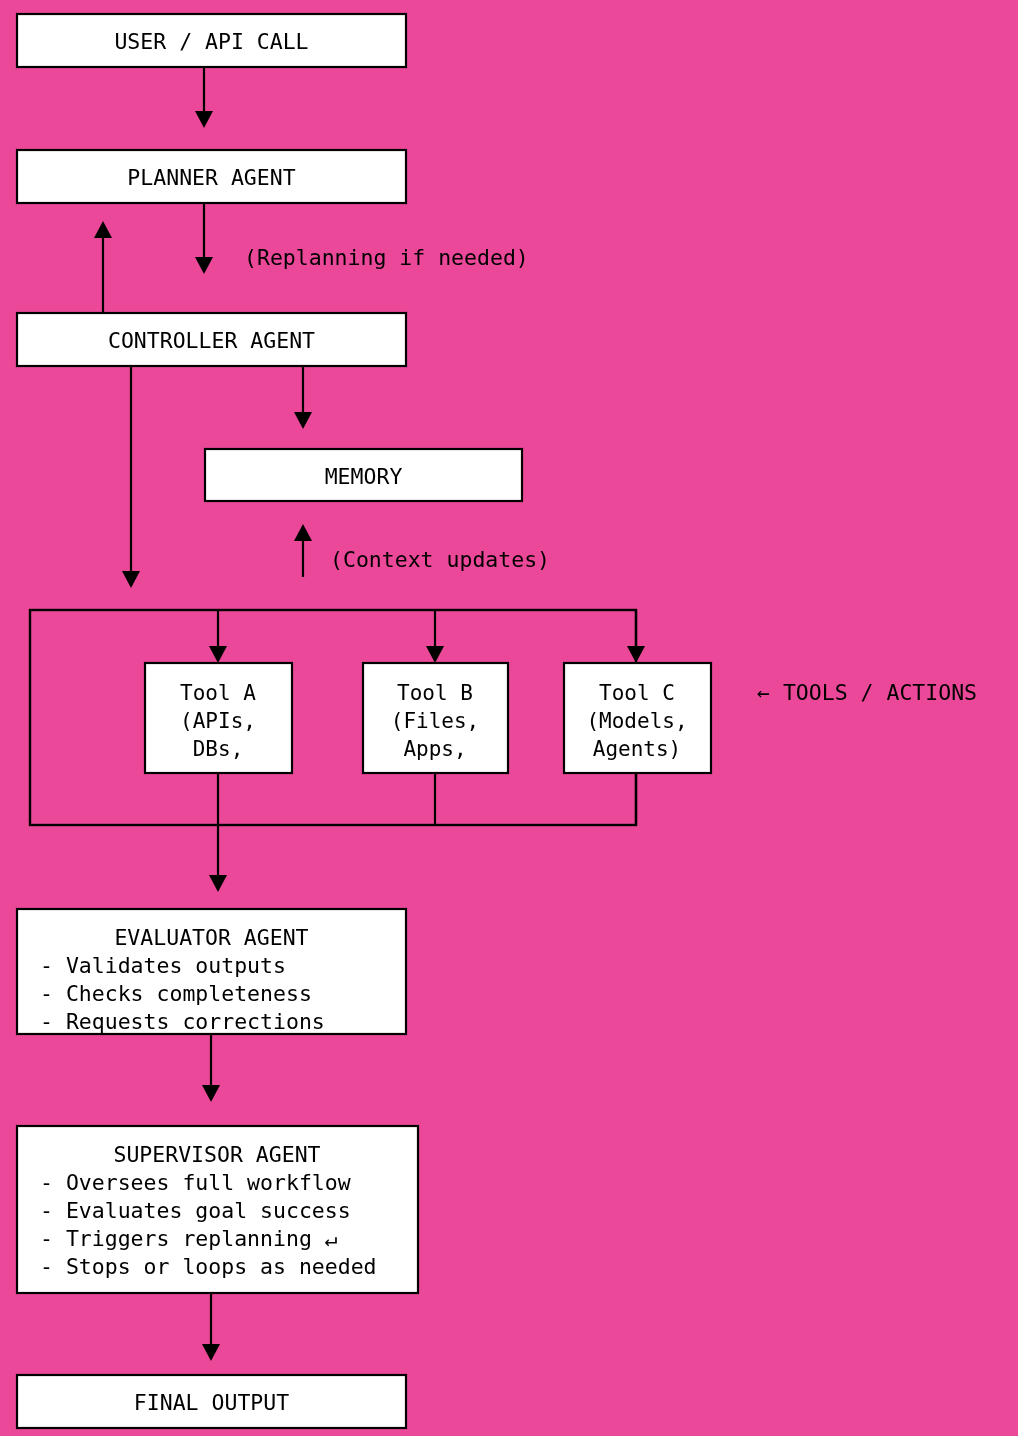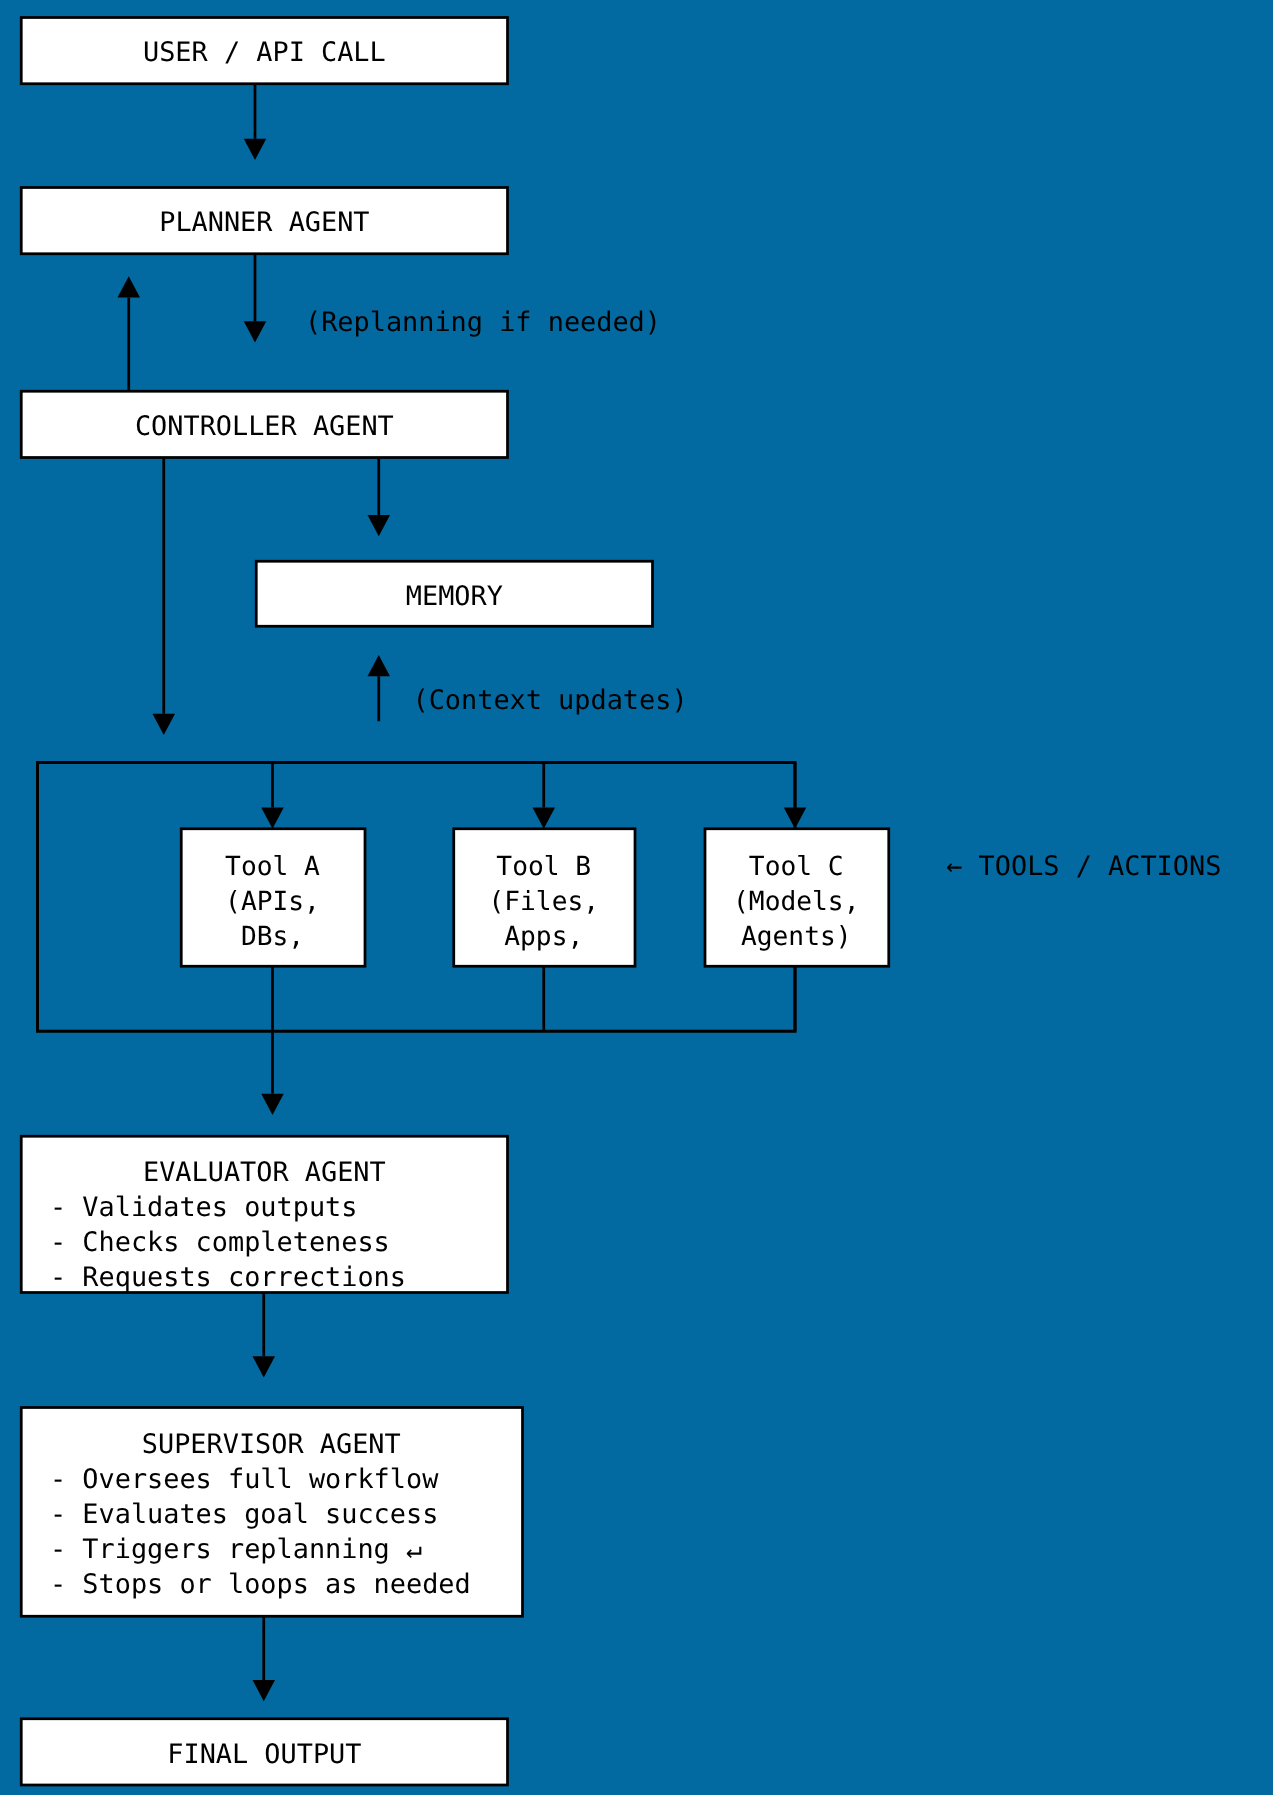--- a/index.html
+++ b/index.html
@@ -10,21 +10,21 @@
   body {
     width: 1018px;
     height: 1436px;
     font-family: "DejaVu Sans Mono", "Liberation Mono", monospace;
     overflow: hidden;
   }
   #diagram-root {
     position: relative;
     width: 1018px;
     height: 1436px;
-    background: #0369a1;
+    background: #ec4899;
   }
   svg.diagram {
     position: absolute;
     top: 0;
     left: 0;
     width: 1018px;
     height: 1436px;
     display: block;
   }
   .node-box {

